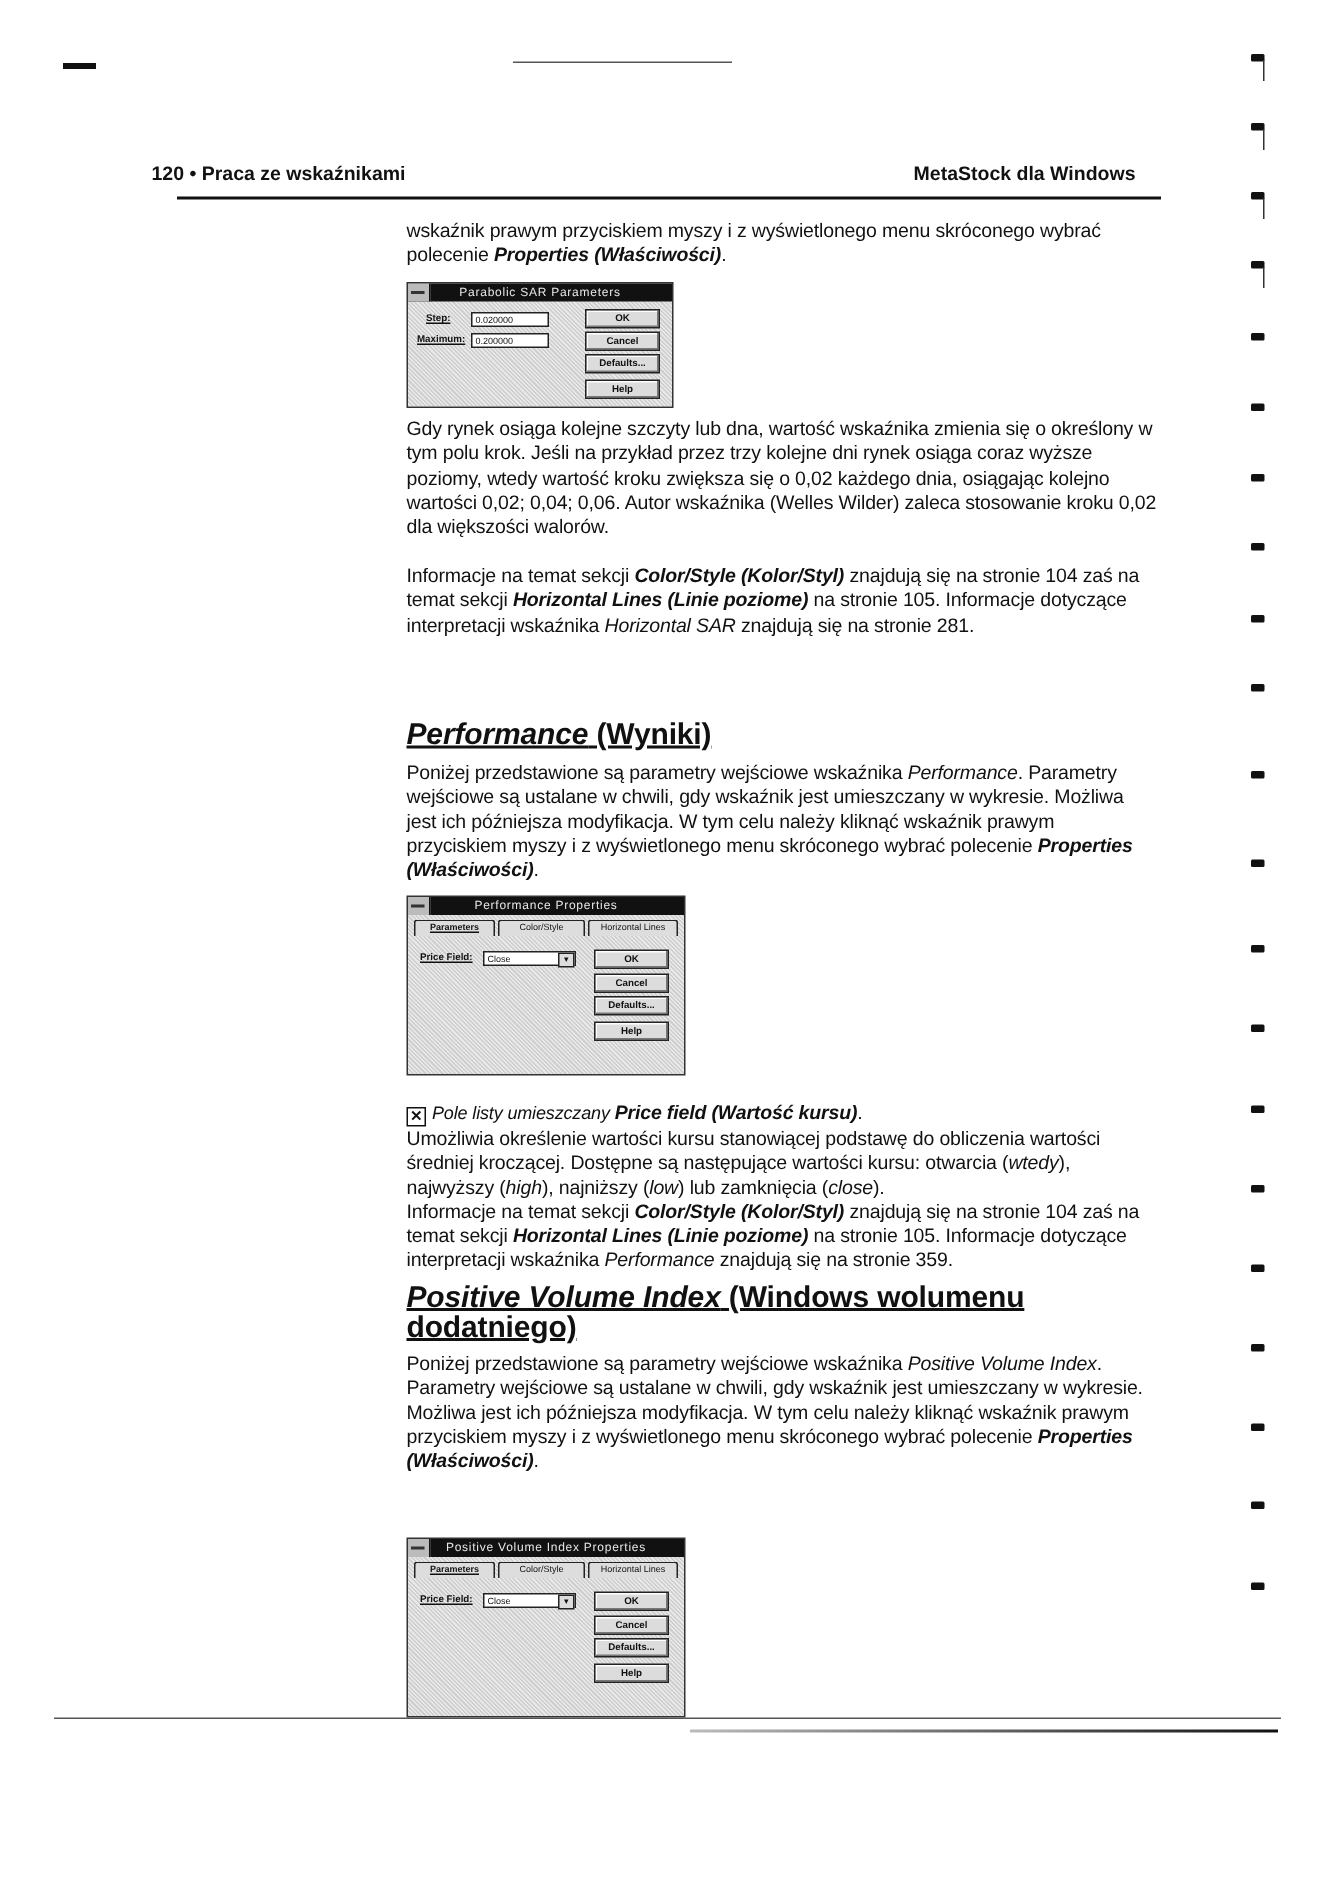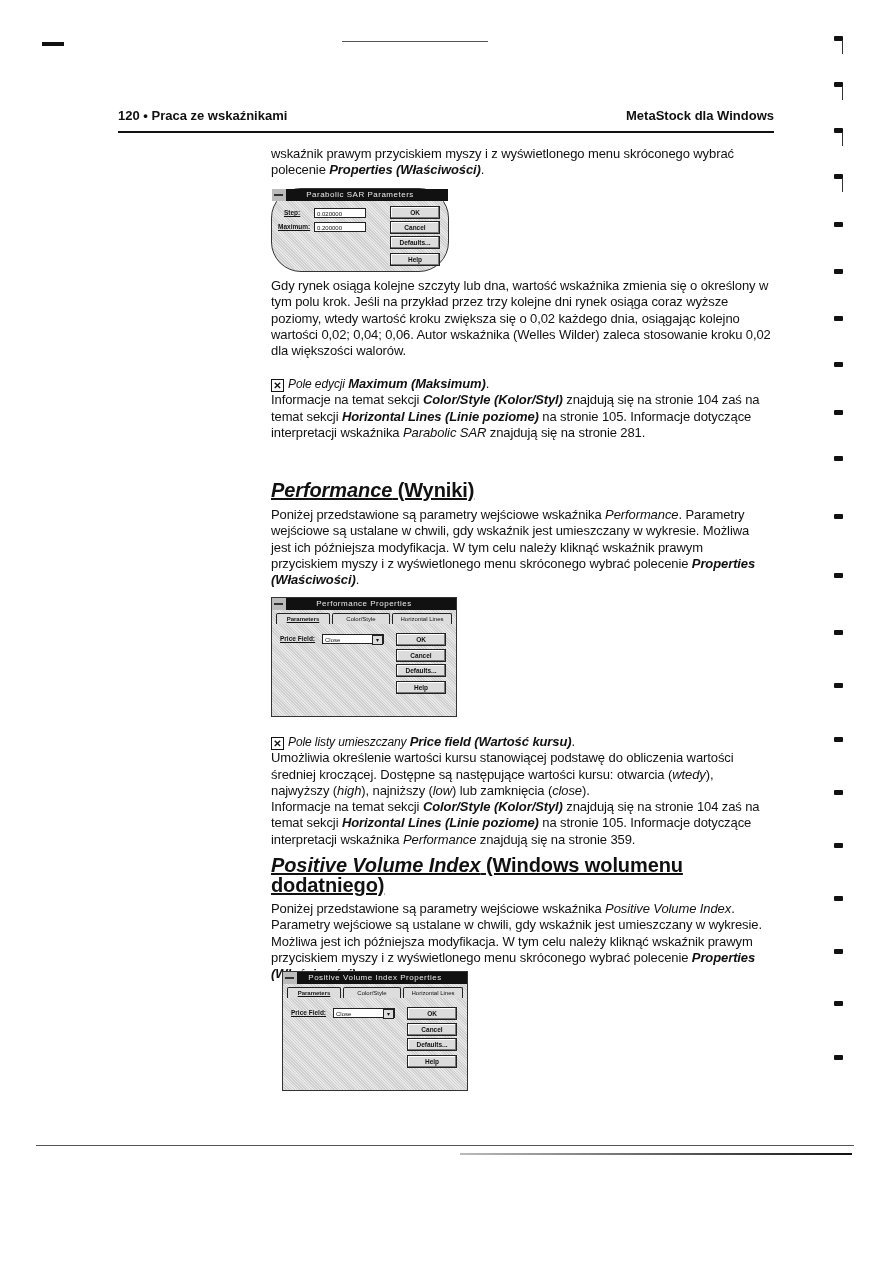--- a/index.html
+++ b/index.html
@@ -3,21 +3,21 @@
 <meta charset="utf-8">
 <style>
   html, body { margin: 0; padding: 0; }
   body {
     width: 893px; height: 1263px; background: #ffffff; position: relative; overflow: hidden;
     font-family: "Liberation Sans", sans-serif; color: #111;
   }
   .abs { position: absolute; }
   .top-dash { left: 42px; top: 42px; width: 22px; height: 4px; background: #111; }
   .top-rule { left: 342px; top: 41px; width: 146px; height: 1px; background: #555; }
-  .running-head { left: 118px; top: 108px; width: 656px; height: 18px; font-weight: bold; font-size: 13px; }
+  .running-head { left: 101px; top: 108px; width: 656px; height: 18px; font-weight: bold; font-size: 13px; }
   .running-head .left { position: absolute; left: 0; top: 0; }
   .running-head .right { position: absolute; right: 0; top: 0; }
   .head-rule { left: 118px; top: 131px; width: 656px; height: 2px; background: #111; }
 
   .body { left: 271px; width: 500px; font-size: 13px; line-height: 16.3px; letter-spacing: -0.1px; }
   .body p { margin: 0; }
   .bi { font-weight: bold; font-style: italic; text-align: right; }
   .it { font-style: italic; }
   .h2 { font-size: 20px; font-weight: bold; line-height: 20px; text-decoration: underline; }
   .h2 .it { font-style: italic; }
@@ -53,40 +53,39 @@
 <div class="abs running-head">
   <span class="left">120 • Praca ze wskaźnikami</span>
   <span class="right">MetaStock dla Windows</span>
 </div>
 <div class="abs head-rule"></div>
 
 <div class="abs body" style="top:146px;">
   <p><span>wskaźnik prawym przyciskiem myszy i z wyświetlonego menu skróconego wybrać polecenie </span><span class="bi">Properties (Właściwości)</span><span>.</span></p>
 </div>
 
-<div class="dlg" style="left:271px; top:188px; width:176px; height:82px;border-radius:30px;">
+<div class="dlg" style="left:271px; top:188px; width:176px; height:82px;">
   <div class="title">Parabolic SAR Parameters</div>
   <div class="sysbox"></div>
   <div class="flabel" style="left:12px; top:19px;">Step:</div>
   <div class="field" style="left:42px; top:19px; width:52px;">0.020000</div>
   <div class="flabel" style="left:6px; top:33px;">Maximum:</div>
   <div class="field" style="left:42px; top:33px; width:52px;">0.200000</div>
   <div class="btn" style="left:118px; top:17px;">OK</div>
   <div class="btn" style="left:118px; top:32px;">Cancel</div>
   <div class="btn" style="left:118px; top:47px;">Defaults...</div>
   <div class="btn" style="left:118px; top:64px;">Help</div>
 </div>
 
 <div class="abs body" style="top:278px;">
   <p>Gdy rynek osiąga kolejne szczyty lub dna, wartość wskaźnika zmienia się o określony w tym polu krok. Jeśli na przykład przez trzy kolejne dni rynek osiąga coraz wyższe poziomy, wtedy wartość kroku zwiększa się o 0,02 każdego dnia, osiągając kolejno wartości 0,02; 0,04; 0,06. Autor wskaźnika (Welles Wilder) zaleca stosowanie kroku 0,02 dla większości walorów.</p>
 </div>
 
 <div class="abs body" style="top:376px;">
-  <p><span class="chk">✕</span><span class="lbl-it">Pole edycji </span><span class="bi">Maximum (Maksimum)</span><span>.</span></p>
-  <p><span>Informacje na temat sekcji </span><span class="bi">Color/Style (Kolor/Styl)</span><span> znajdują się na stronie 104 zaś na temat sekcji </span><span class="bi">Horizontal Lines (Linie poziome)</span><span> na stronie 105. Informacje dotyczące interpretacji wskaźnika </span><span class="it">Parabolic SAR</span><span> znajdują się na stronie 281.</span></p>
+  <p><span>Informacje na temat sekcji </span><span class="bi">Color/Style (Kolor/Styl)</span><span> znajdują się na stronie 104 zaś na temat sekcji </span><span class="bi">Horizontal Lines (Linie poziome)</span><span> na stronie 105. Informacje dotyczące interpretacji wskaźnika </span><span class="it">Horizontal SAR</span><span> znajdują się na stronie 281.</span></p>
 </div>
 
 <div class="abs body" style="top:480px;">
   <p class="h2"><span class="it">Performance</span><span> (Wyniki)</span></p>
   <p style="margin-top:7px;"><span>Poniżej przedstawione są parametry wejściowe wskaźnika </span><span class="it">Performance</span><span>. Parametry wejściowe są ustalane w chwili, gdy wskaźnik jest umieszczany w wykresie. Możliwa jest ich późniejsza modyfikacja. W tym celu należy kliknąć wskaźnik prawym przyciskiem myszy i z wyświetlonego menu skróconego wybrać polecenie </span><span class="bi">Properties (Właściwości)</span><span>.</span></p>
 </div>
 
 <div class="dlg" style="left:271px; top:597px; width:184px; height:118px;">
   <div class="title">Performance Properties</div>
   <div class="sysbox"></div>
@@ -106,21 +105,21 @@
   <p><span class="chk">✕</span><span class="lbl-it">Pole listy umieszczany </span><span class="bi">Price field (Wartość kursu)</span><span>.</span></p>
   <p><span>Umożliwia określenie wartości kursu stanowiącej podstawę do obliczenia wartości średniej kroczącej. Dostępne są następujące wartości kursu: otwarcia (</span><span class="it">wtedy</span><span>), najwyższy (</span><span class="it">high</span><span>), najniższy (</span><span class="it">low</span><span>) lub zamknięcia (</span><span class="it">close</span><span>).</span></p>
   <p><span>Informacje na temat sekcji </span><span class="bi">Color/Style (Kolor/Styl)</span><span> znajdują się na stronie 104 zaś na temat sekcji </span><span class="bi">Horizontal Lines (Linie poziome)</span><span> na stronie 105. Informacje dotyczące interpretacji wskaźnika </span><span class="it">Performance</span><span> znajdują się na stronie 359.</span></p>
 </div>
 
 <div class="abs body" style="top:855px;">
   <p class="h2"><span class="it">Positive Volume Index</span><span> (Windows wolumenu dodatniego)</span></p>
   <p style="margin-top:6px;"><span>Poniżej przedstawione są parametry wejściowe wskaźnika </span><span class="it">Positive Volume Index</span><span>. Parametry wejściowe są ustalane w chwili, gdy wskaźnik jest umieszczany w wykresie. Możliwa jest ich późniejsza modyfikacja. W tym celu należy kliknąć wskaźnik prawym przyciskiem myszy i z wyświetlonego menu skróconego wybrać polecenie </span><span class="bi">Properties (Właściwości)</span><span>.</span></p>
 </div>
 
-<div class="dlg" style="left:271px; top:971px; width:184px; height:118px;margin-left:11px;">
+<div class="dlg" style="left:271px; top:1025px; width:184px; height:118px;">
   <div class="title">Positive Volume Index Properties</div>
   <div class="sysbox"></div>
   <div class="tab active" style="left:4px; top:15px; width:52px;">Parameters</div>
   <div class="tab" style="left:60px; top:15px; width:56px;">Color/Style</div>
   <div class="tab" style="left:120px; top:15px; width:58px;">Horizontal Lines</div>
   <div class="flabel" style="left:8px; top:36px;">Price Field:</div>
   <div class="field" style="left:50px; top:36px; width:62px;">Close</div>
   <div class="dd-arrow" style="left:100px; top:37px;">▾</div>
   <div class="btn" style="left:124px; top:35px;">OK</div>
   <div class="btn" style="left:124px; top:51px;">Cancel</div>

